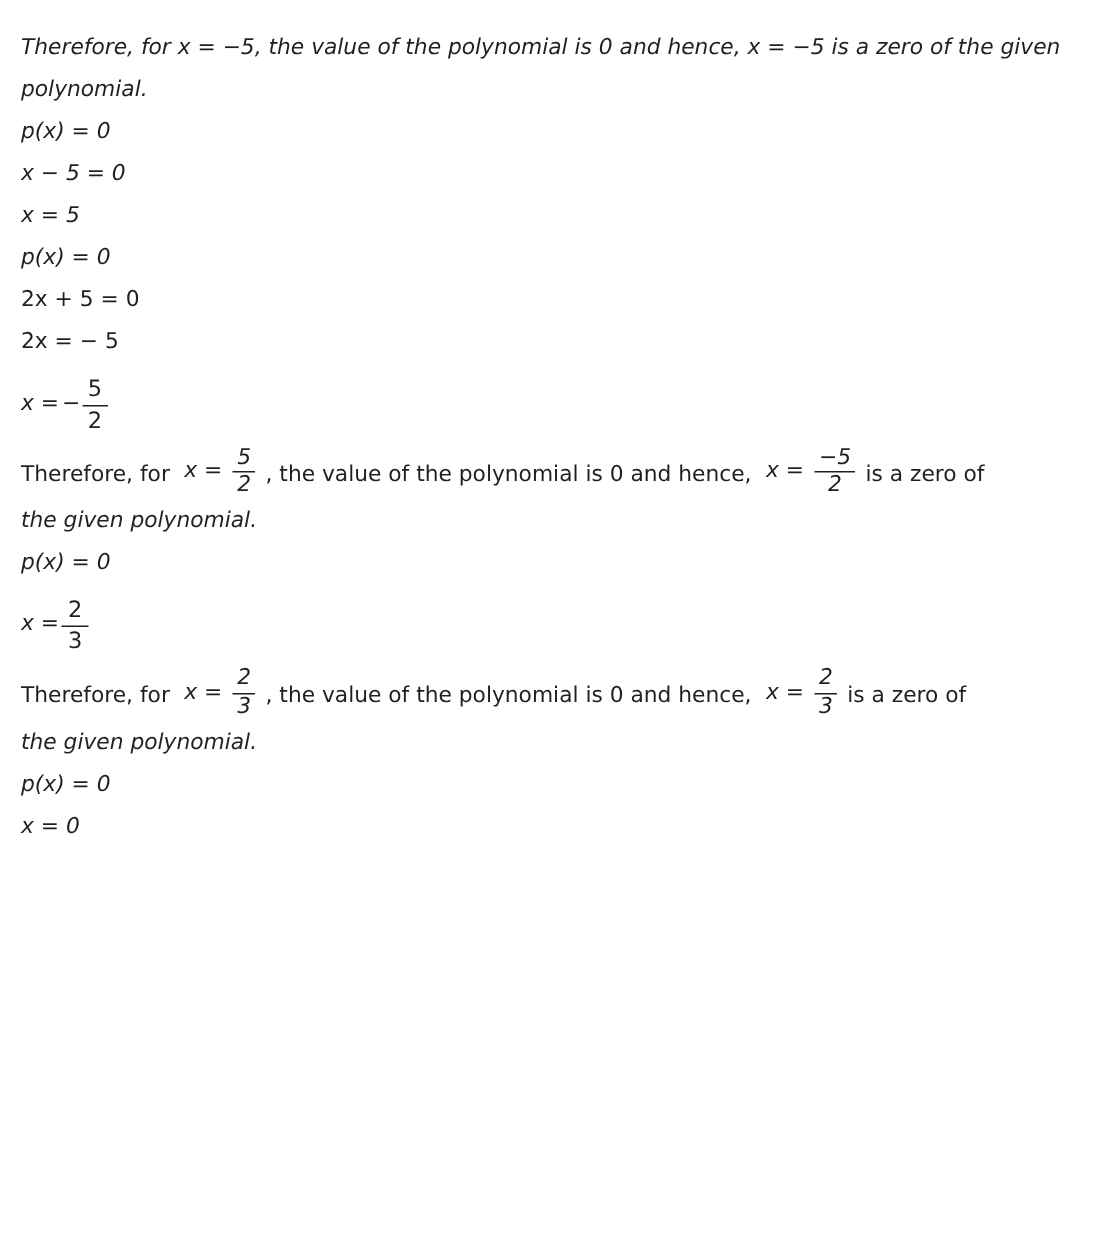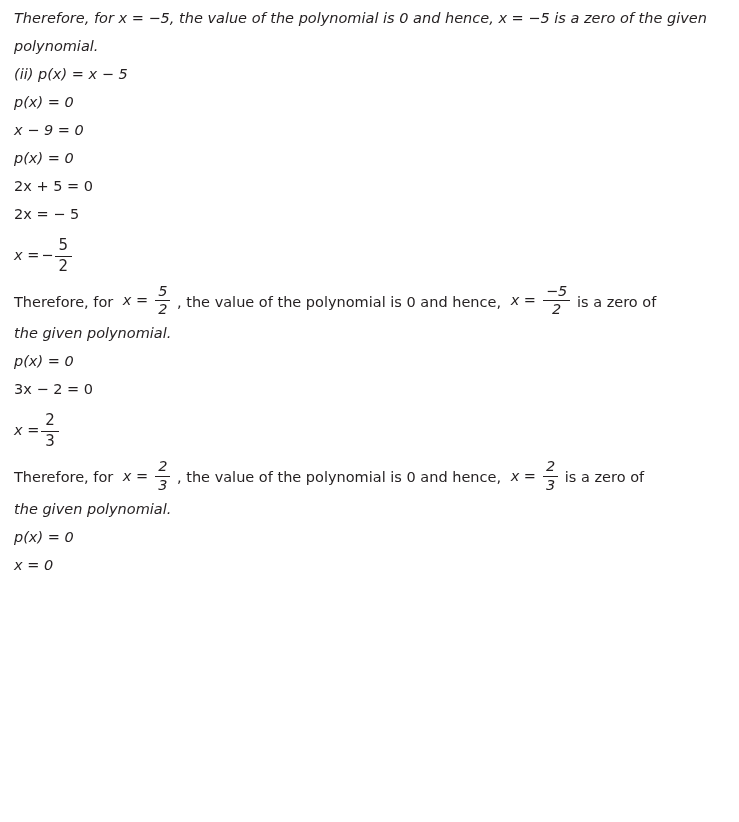--- a/index.html
+++ b/index.html
@@ -9,21 +9,21 @@
   }
   body {
     width: 739px;
     height: 822px;
     font-family: "DejaVu Sans", sans-serif;
     color: #231f20;
     font-size: 14.5px;
     overflow: hidden;
   }
   .page {
-    padding: 4px 14px 0 14px;
+    padding: 18px 14px 0 14px;
     box-sizing: border-box;
     width: 739px;
   }
   .line {
     line-height: 28px;
     white-space: pre-wrap;
   }
   .it {
     font-style: italic;
   }
@@ -100,23 +100,23 @@
     text-align: center;
   }
 </style>
 </head>
 <body>
 
 <div class="page">
 
   <div class="line it">Therefore, for x = −5, the value of the polynomial is 0 and hence, x = −5 is a zero of the given polynomial.</div>
 
-  <div class="line it">(ii) p(x) = x − 5</div>
   <div class="line it">p(x) = 0</div>
-  <div class="line it">x − 9 = 0</div>
+  <div class="line it">x − 5 = 0</div>
+  <div class="line it">x = 5</div>
 
 
   <div class="line it">p(x) = 0</div>
   <div class="line">2x + 5 = 0</div>
   <div class="line">2x = − 5</div>
 
   <div class="eqfrac">
     <span class="lhs">x =</span>
     <span class="minus">−</span>
     <span class="fr">
@@ -141,21 +141,20 @@
     </span><span class="frac">
       <span class="num">−5</span>
       <span class="bar"></span>
       <span class="den">2</span>
     </span>
     <span class="seg">is a zero of</span>
   </div>
   <div class="line it">the given polynomial.</div>
 
   <div class="line it">p(x) = 0</div>
-  <div class="line">3x − 2 = 0</div>
 
   <div class="eqfrac">
     <span class="lhs">x =</span>
     <span class="fr">
       <span class="num">2</span>
       <span class="bar"></span>
       <span class="den">3</span>
     </span>
   </div>
 

